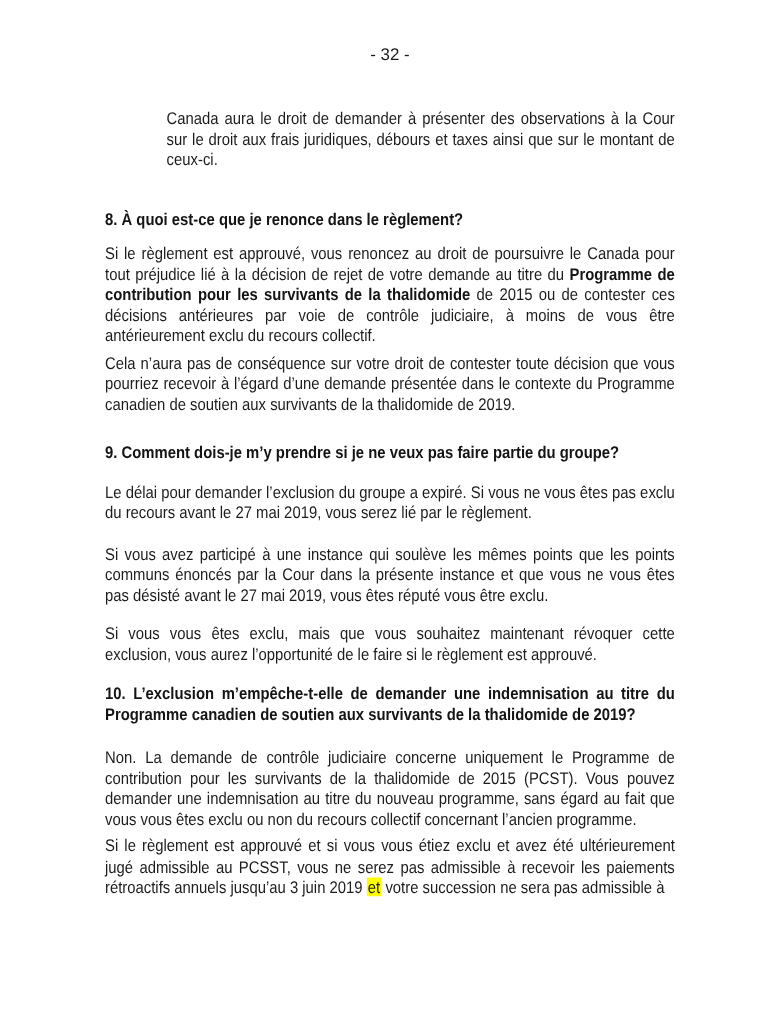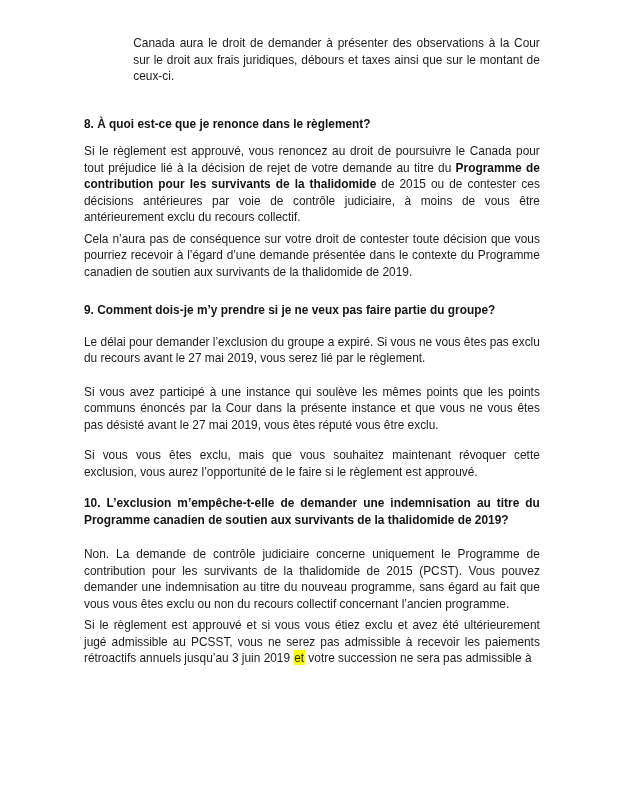--- a/index.html
+++ b/index.html
@@ -66,20 +66,21 @@
     background: #ffff00;
     color: inherit;
     padding: 0 1px;
   }
 </style>
 </head>
 <body>
 
 <div class="page">
 
+  <div class="pagenum">- 32 -</div>
 
   <div class="textcol">
 
     <p class="indent b-intro">Canada aura le  droit de demander à présenter des observations à la Cour sur le droit aux frais juridiques, débours et taxes ainsi que sur le montant de ceux-ci.</p>
 
     <h2 class="b-h8">8. À quoi est-ce que je renonce dans le règlement?</h2>
 
     <p class="b-p8a"><span>Si le règlement est approuvé, vous renoncez au droit de poursuivre le Canada pour tout préjudice lié à la décision de rejet de votre demande au titre du </span><strong>Programme de contribution pour les survivants de la thalidomide</strong><span> de 2015 ou de contester ces décisions antérieures par voie de contrôle judiciaire, à moins de vous être antérieurement exclu du recours collectif.</span></p>
 
     <p class="b-p8b">Cela n’aura pas de conséquence sur votre droit de contester toute décision que vous pourriez recevoir à l’égard d’une demande présentée dans le contexte du Programme canadien de soutien aux survivants de la thalidomide de 2019.</p>

